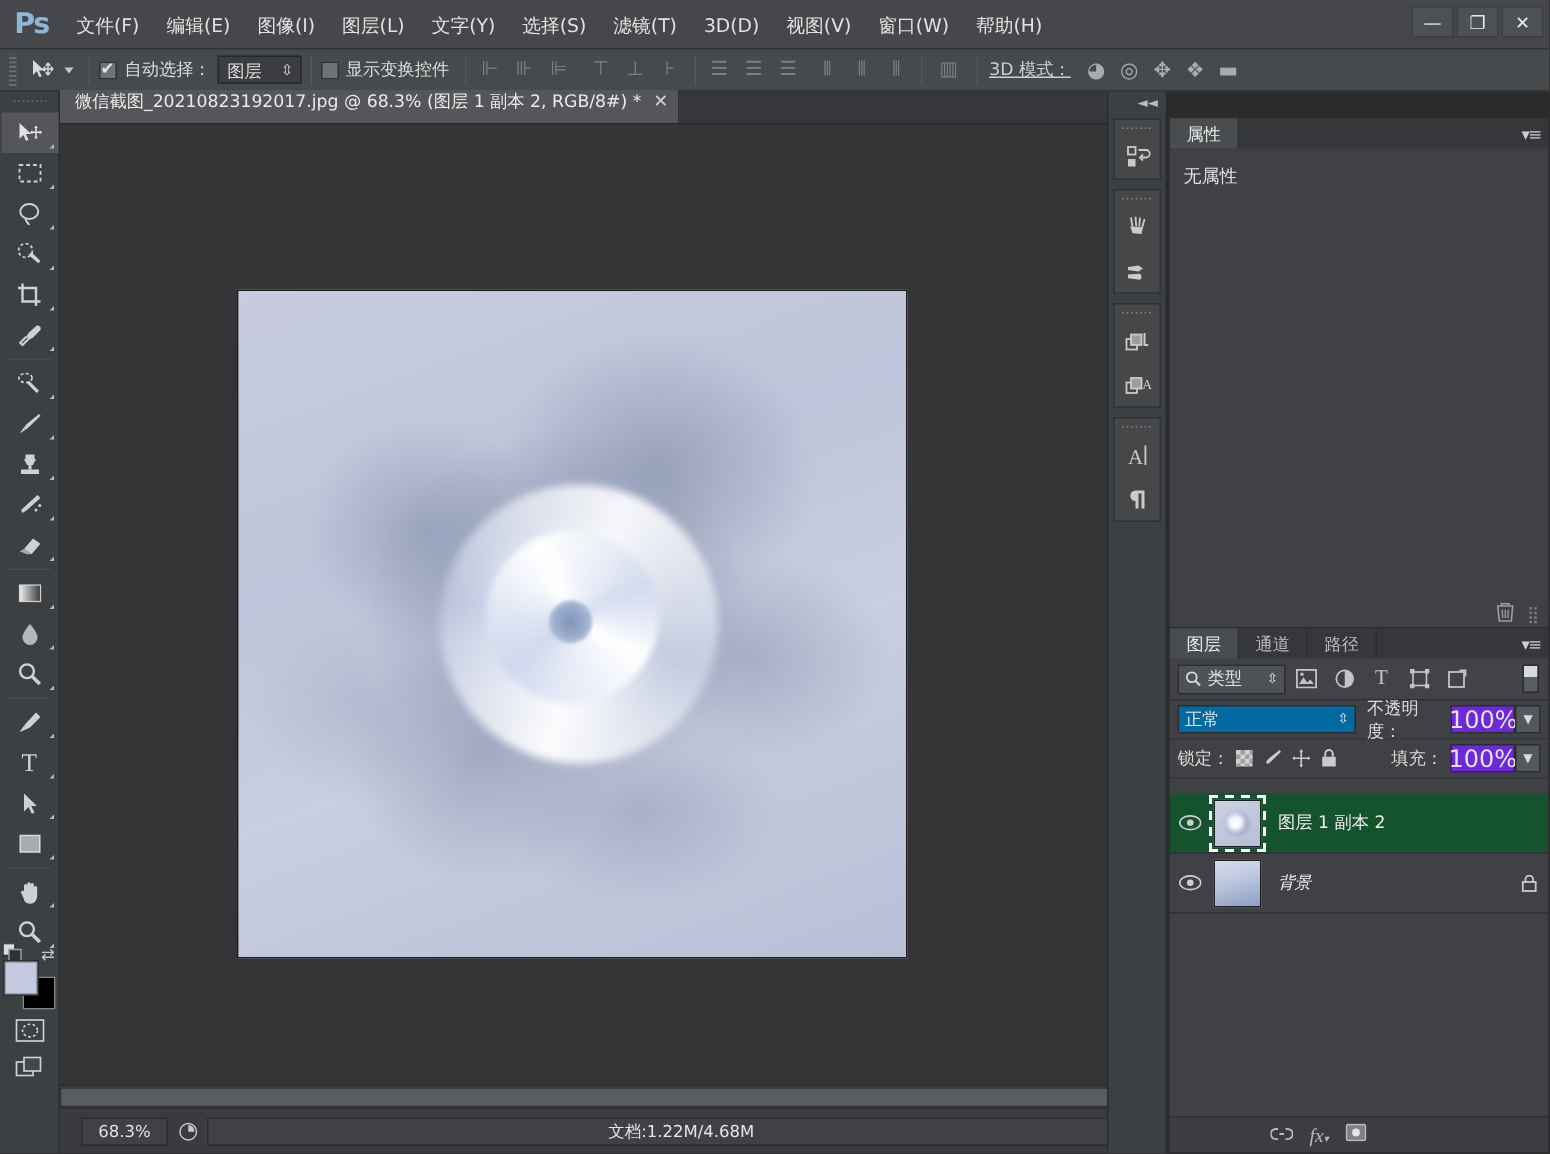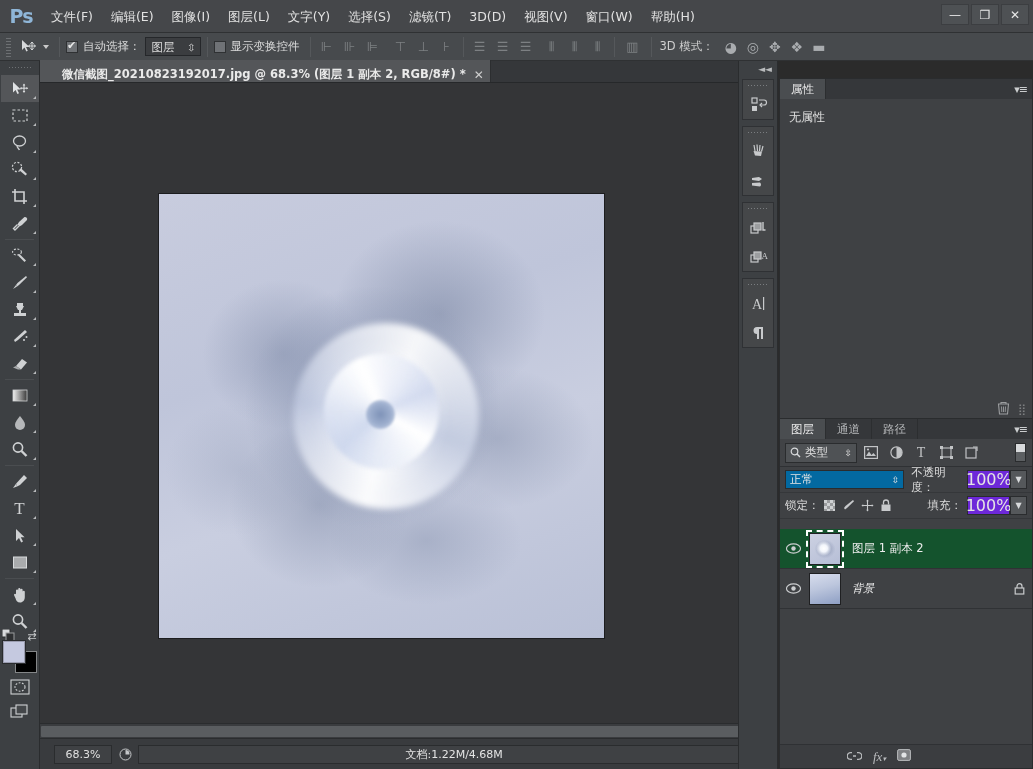--- a/index.html
+++ b/index.html
@@ -75,34 +75,34 @@
     display: inline-block;
   }
   .opt-select::after {
     content: "⇳"; position: absolute; right: 4px; top: 1px; font-size: 10px; color: #cfcfcf;
   }
   .align-icons { display: flex; align-items: center; gap: 3px; }
   .align-ic {
     width: 20px; height: 20px; display: flex; align-items: center; justify-content: center;
     color: #7d8083; font-size: 13px;
   }
-  .mode3d { color: #cfcfcf; margin: 0 6px 0 2px; }
+  .mode3d { color: #cfcfcf; margin: 0 6px 0 2px; text-decoration: underline; }
   .icon3d { width: 22px; height: 20px; display: flex; align-items: center;
             justify-content: center; color: #a9acaf; font-size: 14px; }
 
   
   .tabbar {
     position: absolute; left: 40px; top: 61px; width: 738px; height: 22px;
     background: #35373a; border-bottom: 1px solid #26282a;
     display: flex; align-items: flex-end;
   }
   .doctab {
     height: 22px; background: #545659; border-right: 1px solid #2c2e30;
-    display: flex; align-items: flex-end; padding: 0 6px 0 22px;
-    font-size: 11.5px; color: #eaeaea; gap: 8px; white-space: nowrap; font-weight: bold;
+    display: flex; align-items: flex-start; padding: 0 6px 0 10px;
+    font-size: 11.5px; color: #eaeaea; gap: 8px; white-space: nowrap;
   }
   .tab-close { color: #d0d0d0; font-size: 12px; cursor: pointer; }
   .collapse-arrows {
     position: absolute; right: 4px; top: 4px; color: #bbb; font-size: 10px;
   }
 
   
   .toolbar {
     position: absolute; left: 0; top: 61px; width: 40px; height: 708px;
     background: #3d4043; border-right: 1px solid #2a2c2e;

